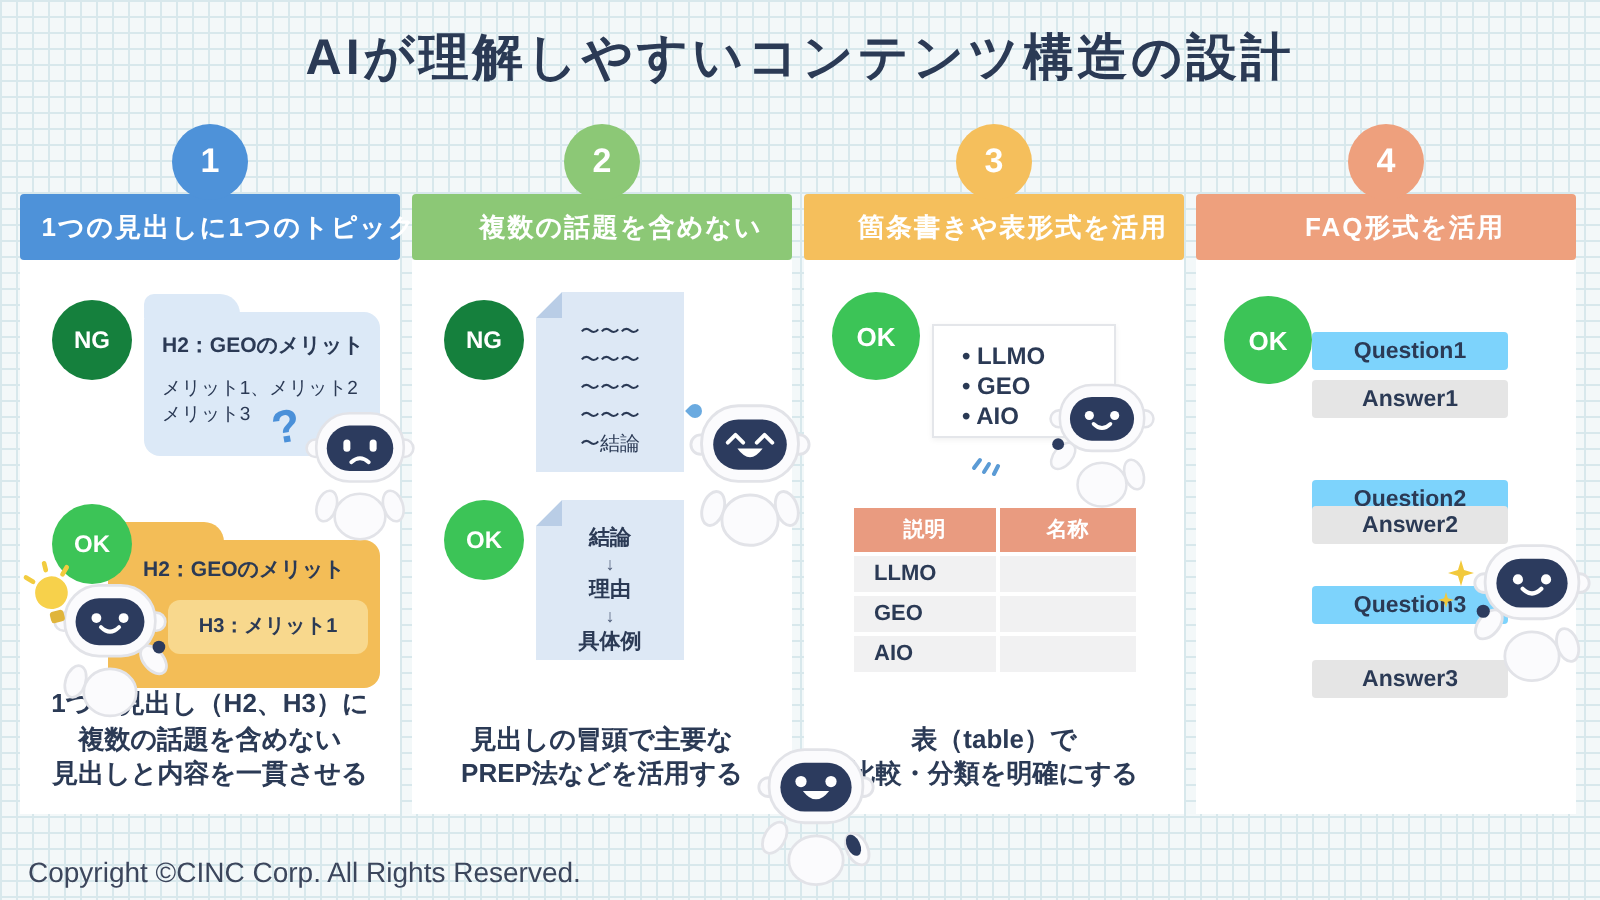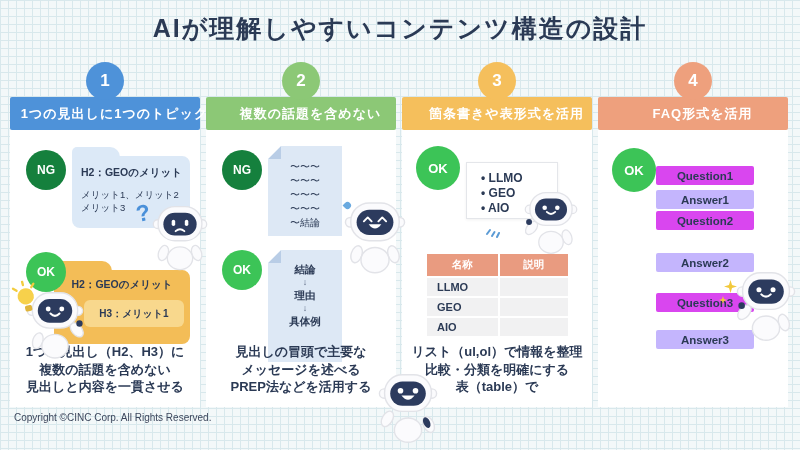--- a/index.html
+++ b/index.html
@@ -76,21 +76,21 @@
   .paper{
     position:absolute;left:62px;width:74px;background:#dde8f5;
     clip-path:polygon(13px 0,100% 0,100% 100%,0 100%,0 13px);
     text-align:center;
   }
   .paper::before{
     content:"";position:absolute;top:0;left:0;width:0;height:0;
     border-bottom:13px solid #b9cde6;border-left:13px solid transparent;
   }
   .paper.ngp{top:16px;height:90px;}
-  .paper.okp{top:120px;height:112px;}
+  .paper.okp{top:120px;height:80px;}
   .pline{font-size:10px;line-height:14px;color:#2b3a55;}
   .ngp .pline:first-child{margin-top:14px;}
   .okp .pline{font-weight:bold;font-size:10.5px;line-height:14px;}
   .okp .pline:first-child{margin-top:12px;}
   .okp .pline.arrow{font-weight:normal;font-size:9px;line-height:12px;color:#56647f;}
   .drop{
     position:absolute;width:7px;height:7px;background:#6aaae0;
     border-radius:0 50% 50% 50%;transform:rotate(-45deg);z-index:3;
   }
   
@@ -108,25 +108,25 @@
   .tr{display:flex;height:18px;background:#f1f1f2;margin-top:2px;}
   .td-name{width:50%;font-size:11px;font-weight:bold;display:flex;align-items:center;padding-left:10px;box-sizing:border-box;}
   .td-desc{width:50%;border-left:2px solid #fff;box-sizing:border-box;}
   
   .faq{position:absolute;left:58px;top:36px;width:98px;height:180px;}
   .qa{
     position:absolute;left:0;width:98px;height:19px;border-radius:2px;
     display:flex;align-items:center;justify-content:center;
     font-size:11.5px;font-weight:bold;color:#2b3a55;
   }
-  .qbar{background:#d946ef}.abar{background:#c4b5fd}
+  .qbar{background:#7dd3fc}.abar{background:#e5e5e5}
   
   .robot{position:absolute;z-index:3;}
   .icon{position:absolute;z-index:4;}
-  .copyright{position:absolute;left:14px;top:412px;font-size:10px;color:#3c465c;}
+  .copyright{position:absolute;left:14px;top:428px;font-size:14px;color:#3c465c;}
 </style>
 </head>
 <body>
 
 <div class="title">AIが理解しやすいコンテンツ構造の設計</div>
 
 <div class="col col1">
   <div class="num c1bg">1</div>
   <div class="chead c1bg">1つの見出しに1つのトピック</div>
   <div class="panel">
@@ -221,21 +221,20 @@
     <div class="badge okbg" style="left:16px;top:120px;">OK</div>
     <div class="paper okp">
       <div class="pline">結論</div>
       <div class="pline arrow">↓</div>
       <div class="pline">理由</div>
       <div class="pline arrow">↓</div>
       <div class="pline">具体例</div>
     </div>
     <div class="caption">
       <div>見出しの冒頭で主要な</div>
-      <div>メッセージを述べる</div>
       <div>PREP法などを活用する</div>
     </div>
   </div>
 </div>
 
 <div class="col col3">
   <div class="num c3bg">3</div>
   <div class="chead c3bg">箇条書きや表形式を活用</div>
   <div class="panel">
     <div class="badge okbg big" style="left:14px;top:16px;">OK</div>
@@ -261,53 +260,52 @@
         <rect x="7" y="3" width="50" height="39" rx="19" fill="#fbfbfd"></rect>
       </g>
       <circle cx="6" cy="38" r="3.5" fill="#2c3b5e"></circle>
       <rect x="13" y="10" width="38" height="26" rx="13" fill="#2c3b5e"></rect>
       <circle cx="24.5" cy="21" r="2.7" fill="#fff"></circle>
         <circle cx="39.5" cy="21" r="2.7" fill="#fff"></circle>
       <path d="M27 26 q5 5 10 0" stroke="#fff" stroke-width="2.2" fill="none" stroke-linecap="round"></path>
     </svg>
     <div class="tbl">
       <div class="thr">
+        <div class="th">説明</div>
         <div class="th">名称</div>
-        <div class="th">説明</div>
       </div>
       <div class="tr">
         <div class="td-name">LLMO</div>
         <div class="td-desc"></div>
       </div>
       <div class="tr">
         <div class="td-name">GEO</div>
         <div class="td-desc"></div>
       </div>
       <div class="tr">
         <div class="td-name">AIO</div>
         <div class="td-desc"></div>
       </div>
     </div>
     <div class="caption">
-      <div>リスト（ul,ol）で情報を整理</div>
+      <div>表（table）で</div>
       <div>比較・分類を明確にする</div>
-      <div>表（table）で</div>
     </div>
   </div>
 </div>
 
 <div class="col col4">
   <div class="num c4bg">4</div>
   <div class="chead c4bg">FAQ形式を活用</div>
   <div class="panel">
     <div class="badge okbg big" style="left:14px;top:18px;">OK</div>
     <div class="faq">
       <div class="qa qbar" style="top:0;">Question1</div>
       <div class="qa abar" style="top:24px;">Answer1</div>
-      <div class="qa qbar" style="top:45px;">Question2</div>
+      <div class="qa qbar" style="top:74px;">Question2</div>
       <div class="qa abar" style="top:87px;">Answer2</div>
       <div class="qa qbar" style="top:127px;">Question3</div>
       <div class="qa abar" style="top:164px;">Answer3</div>
     </div>
     <svg class="icon" style="left:126px;top:150px;width:13px;" viewBox="0 0 12 12">
       <path d="M6 0 L7.4 4.6 L12 6 L7.4 7.4 L6 12 L4.6 7.4 L0 6 L4.6 4.6 Z" fill="#f2c93c"></path>
     </svg>
     <svg class="icon" style="left:121px;top:166px;width:8px;" viewBox="0 0 12 12">
       <path d="M6 0 L7.4 4.6 L12 6 L7.4 7.4 L6 12 L4.6 7.4 L0 6 L4.6 4.6 Z" fill="#f2c93c"></path>
     </svg>

